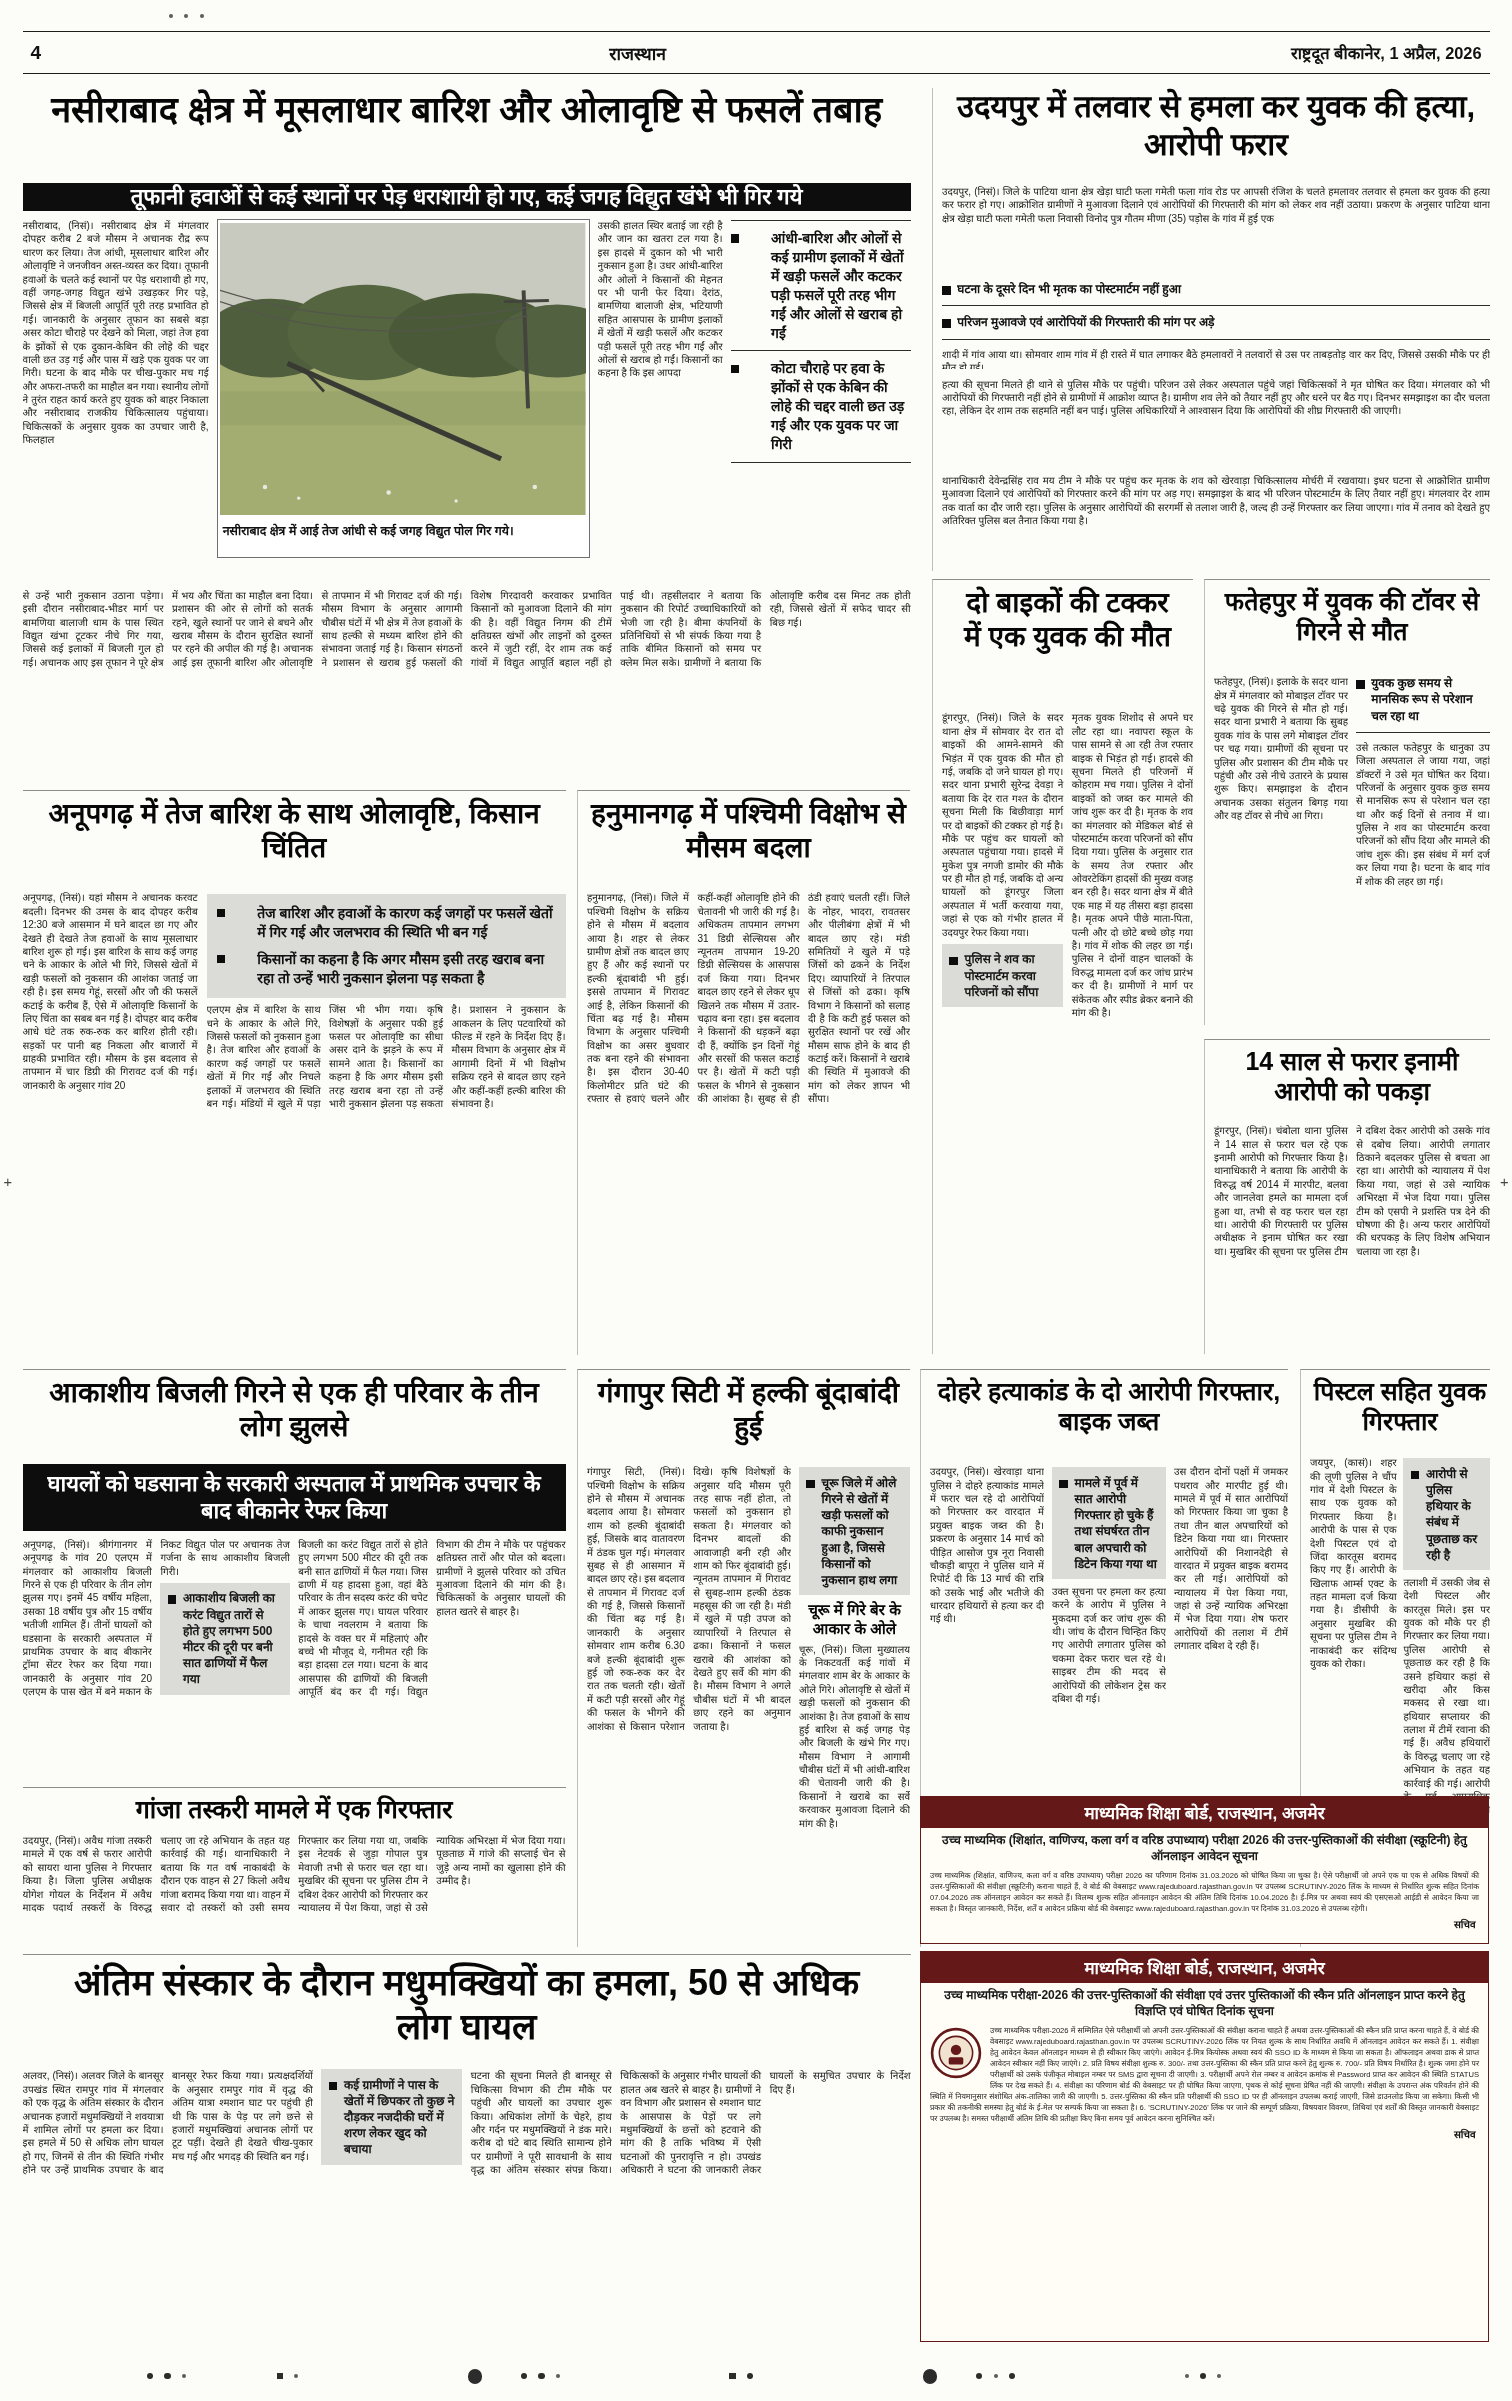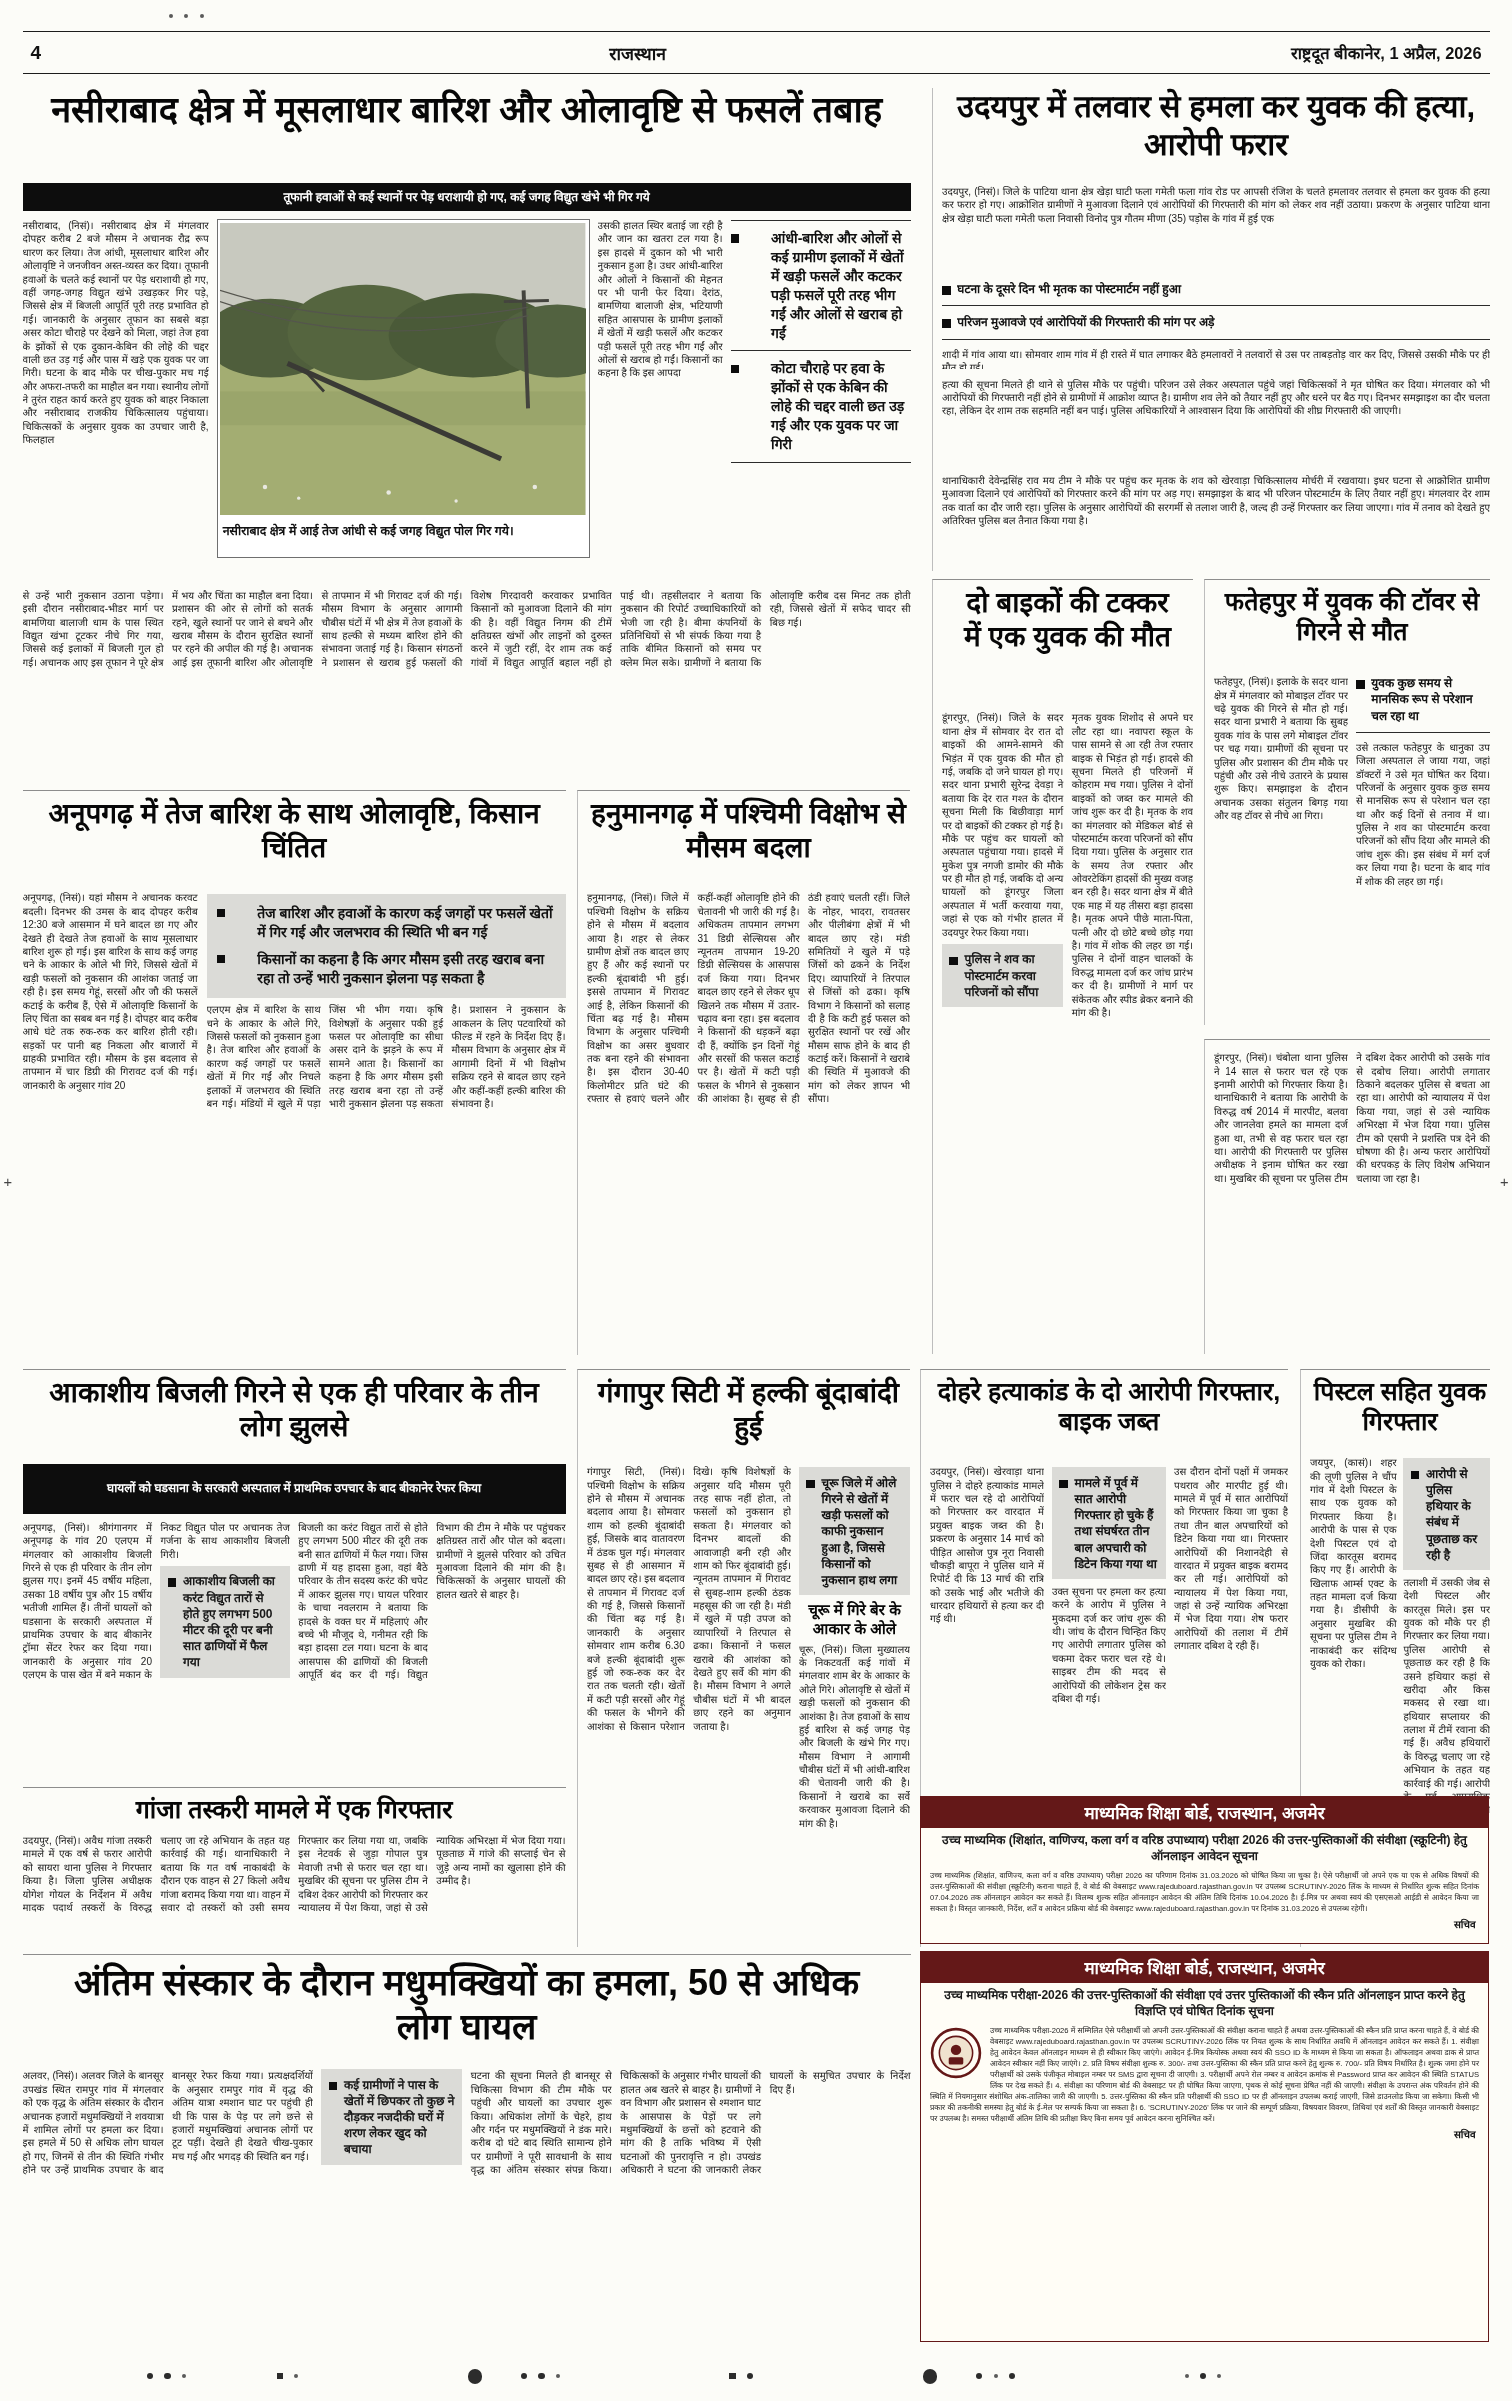--- a/index.html
+++ b/index.html
@@ -10,21 +10,21 @@
     font-family: "Liberation Sans", "DejaVu Sans", sans-serif;
     overflow: hidden;
   }
   .abs { position:absolute; }
   .art { overflow:hidden; }
   .hl { font-weight:700; text-align:center; color:#070707; line-height:1.22; }
   .hl-xl { font-size:36px; }
   .hl-lg { font-size:31px; }
   .hl-md { font-size:28px; }
   .hl-sm { font-size:25px; }
-  .banner { background:#0d0d0d; color:#fff; font-weight:700; display:flex; align-items:center; justify-content:center; text-align:center; padding:12px 9px; font-size:12px; line-height:1.25; }
+  .banner { background:#0d0d0d; color:#fff; font-weight:700; display:flex; align-items:center; justify-content:center; text-align:center; padding:6px 9px; font-size:22px; line-height:1.25; }
   .bt { font-size:10px; line-height:1.34; text-align:justify; color:#181818; overflow:hidden; }
   .bt p { margin:0 0 5.1px; }
   .c2 { column-count:2; } .c3 { column-count:3; } .c4 { column-count:4; } .c6 { column-count:6; }
   .c2,.c3,.c4,.c6 { column-gap:8.5px; }
   .row { display:flex; }
   .bullet { display:flex; gap:6.8px; align-items:flex-start; font-weight:700; line-height:1.35; text-align:left; }
   .bullet .sq { flex:none; width:8.5px; height:8.5px; background:#0d0d0d; margin-top:5.1px; }
   .bullet-lg { font-size:14px;gap:32px; }
   .bullet-md { font-size:12px; }
   .sep { border-top:1.1px solid #2b2b2b; margin:8px 0; }
@@ -159,20 +159,21 @@
           <span class="sq"></span>
           <span>युवक कुछ समय से मानसिक रूप से परेशान चल रहा था</span>
         </div>
         <div class="sep"></div>
         <div class="bt">उसे तत्काल फतेहपुर के धानुका उप जिला अस्पताल ले जाया गया, जहां डॉक्टरों ने उसे मृत घोषित कर दिया। परिजनों के अनुसार युवक कुछ समय से मानसिक रूप से परेशान चल रहा था और कई दिनों से तनाव में था। पुलिस ने शव का पोस्टमार्टम करवा परिजनों को सौंप दिया और मामले की जांच शुरू की। इस संबंध में मर्ग दर्ज कर लिया गया है। घटना के बाद गांव में शोक की लहर छा गई।</div>
       </div>
     </div>
   </div>
 
   <div class="abs art vr ht" style="left:1204px; top:1039px; width:286px; height:315px;">
+    <h2 class="hl hl-sm" style="height:73px;">14 साल से फरार इनामी आरोपी को पकड़ा</h2>
     <div class="bt c2" style="margin-top:5.6px; height:221px;">डूंगरपुर, (निसं)। चंबोला थाना पुलिस ने 14 साल से फरार चल रहे एक इनामी आरोपी को गिरफ्तार किया है। थानाधिकारी ने बताया कि आरोपी के विरुद्ध वर्ष 2014 में मारपीट, बलवा और जानलेवा हमले का मामला दर्ज हुआ था, तभी से वह फरार चल रहा था। आरोपी की गिरफ्तारी पर पुलिस अधीक्षक ने इनाम घोषित कर रखा था। मुखबिर की सूचना पर पुलिस टीम ने दबिश देकर आरोपी को उसके गांव से दबोच लिया। आरोपी लगातार ठिकाने बदलकर पुलिस से बचता आ रहा था। आरोपी को न्यायालय में पेश किया गया, जहां से उसे न्यायिक अभिरक्षा में भेज दिया गया। पुलिस टीम को एसपी ने प्रशस्ति पत्र देने की घोषणा की है। अन्य फरार आरोपियों की धरपकड़ के लिए विशेष अभियान चलाया जा रहा है।</div>
   </div>
 
   <div class="abs art ht" style="left:22.6px; top:790px; width:543px; height:565px;">
     <h2 class="hl hl-md" style="height:88px; padding:0 17px;">अनूपगढ़ में तेज बारिश के साथ ओलावृष्टि, किसान चिंतित</h2>
     <div class="row" style="gap:9px; margin-top:6.8px; height:452px;">
       <div class="bt" style="width:175px; height:452px;">अनूपगढ़, (निसं)। यहां मौसम ने अचानक करवट बदली। दिनभर की उमस के बाद दोपहर करीब 12:30 बजे आसमान में घने बादल छा गए और देखते ही देखते तेज हवाओं के साथ मूसलाधार बारिश शुरू हो गई। इस बारिश के साथ कई जगह चने के आकार के ओले भी गिरे, जिससे खेतों में खड़ी फसलों को नुकसान की आशंका जताई जा रही है। इस समय गेहूं, सरसों और जौ की फसलें कटाई के करीब हैं, ऐसे में ओलावृष्टि किसानों के लिए चिंता का सबब बन गई है। दोपहर बाद करीब आधे घंटे तक रुक-रुक कर बारिश होती रही। सड़कों पर पानी बह निकला और बाजारों में ग्राहकी प्रभावित रही। मौसम के इस बदलाव से तापमान में चार डिग्री की गिरावट दर्ज की गई। जानकारी के अनुसार गांव 20</div>
       <div style="flex:1; overflow:hidden;">
         <div class="gb" style="padding:10.2px;">
           <div class="bullet bullet-lg">

